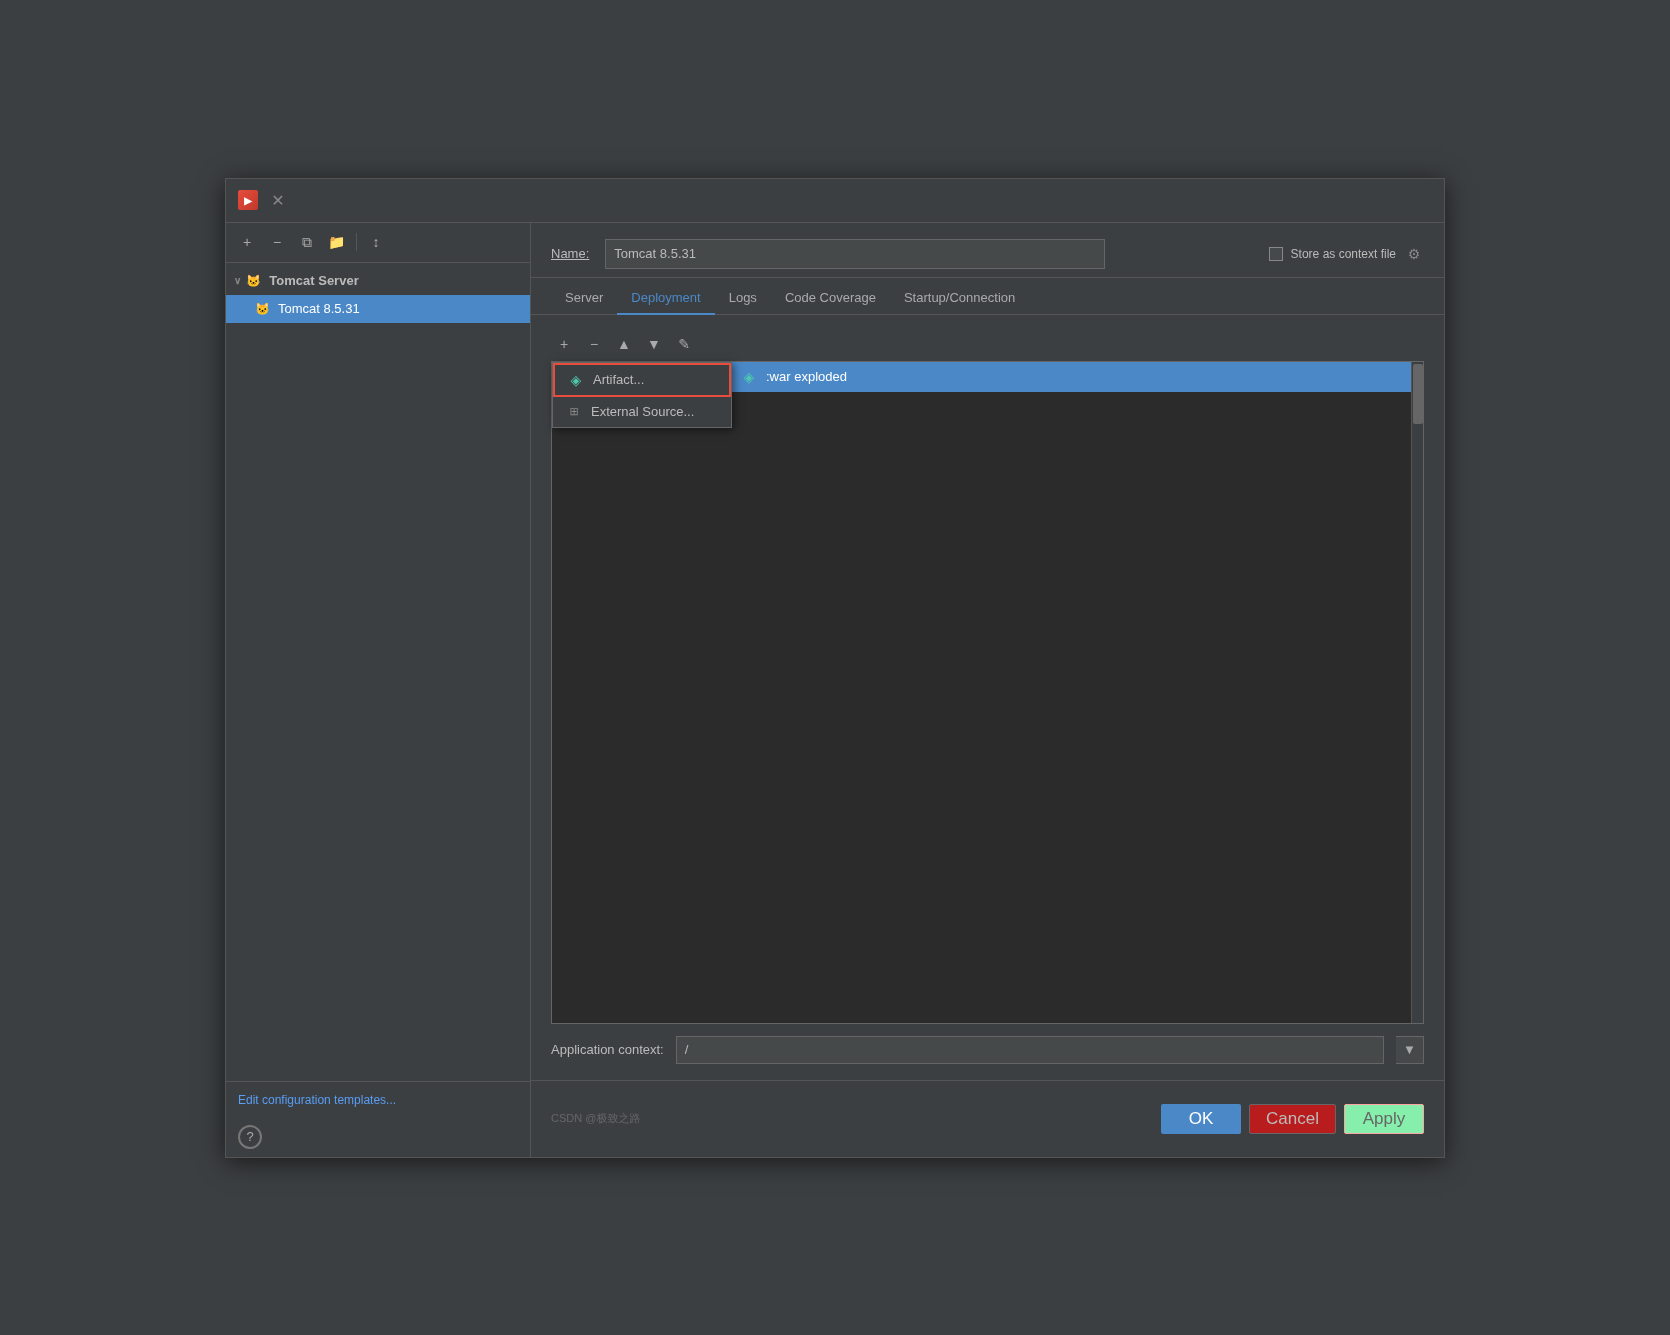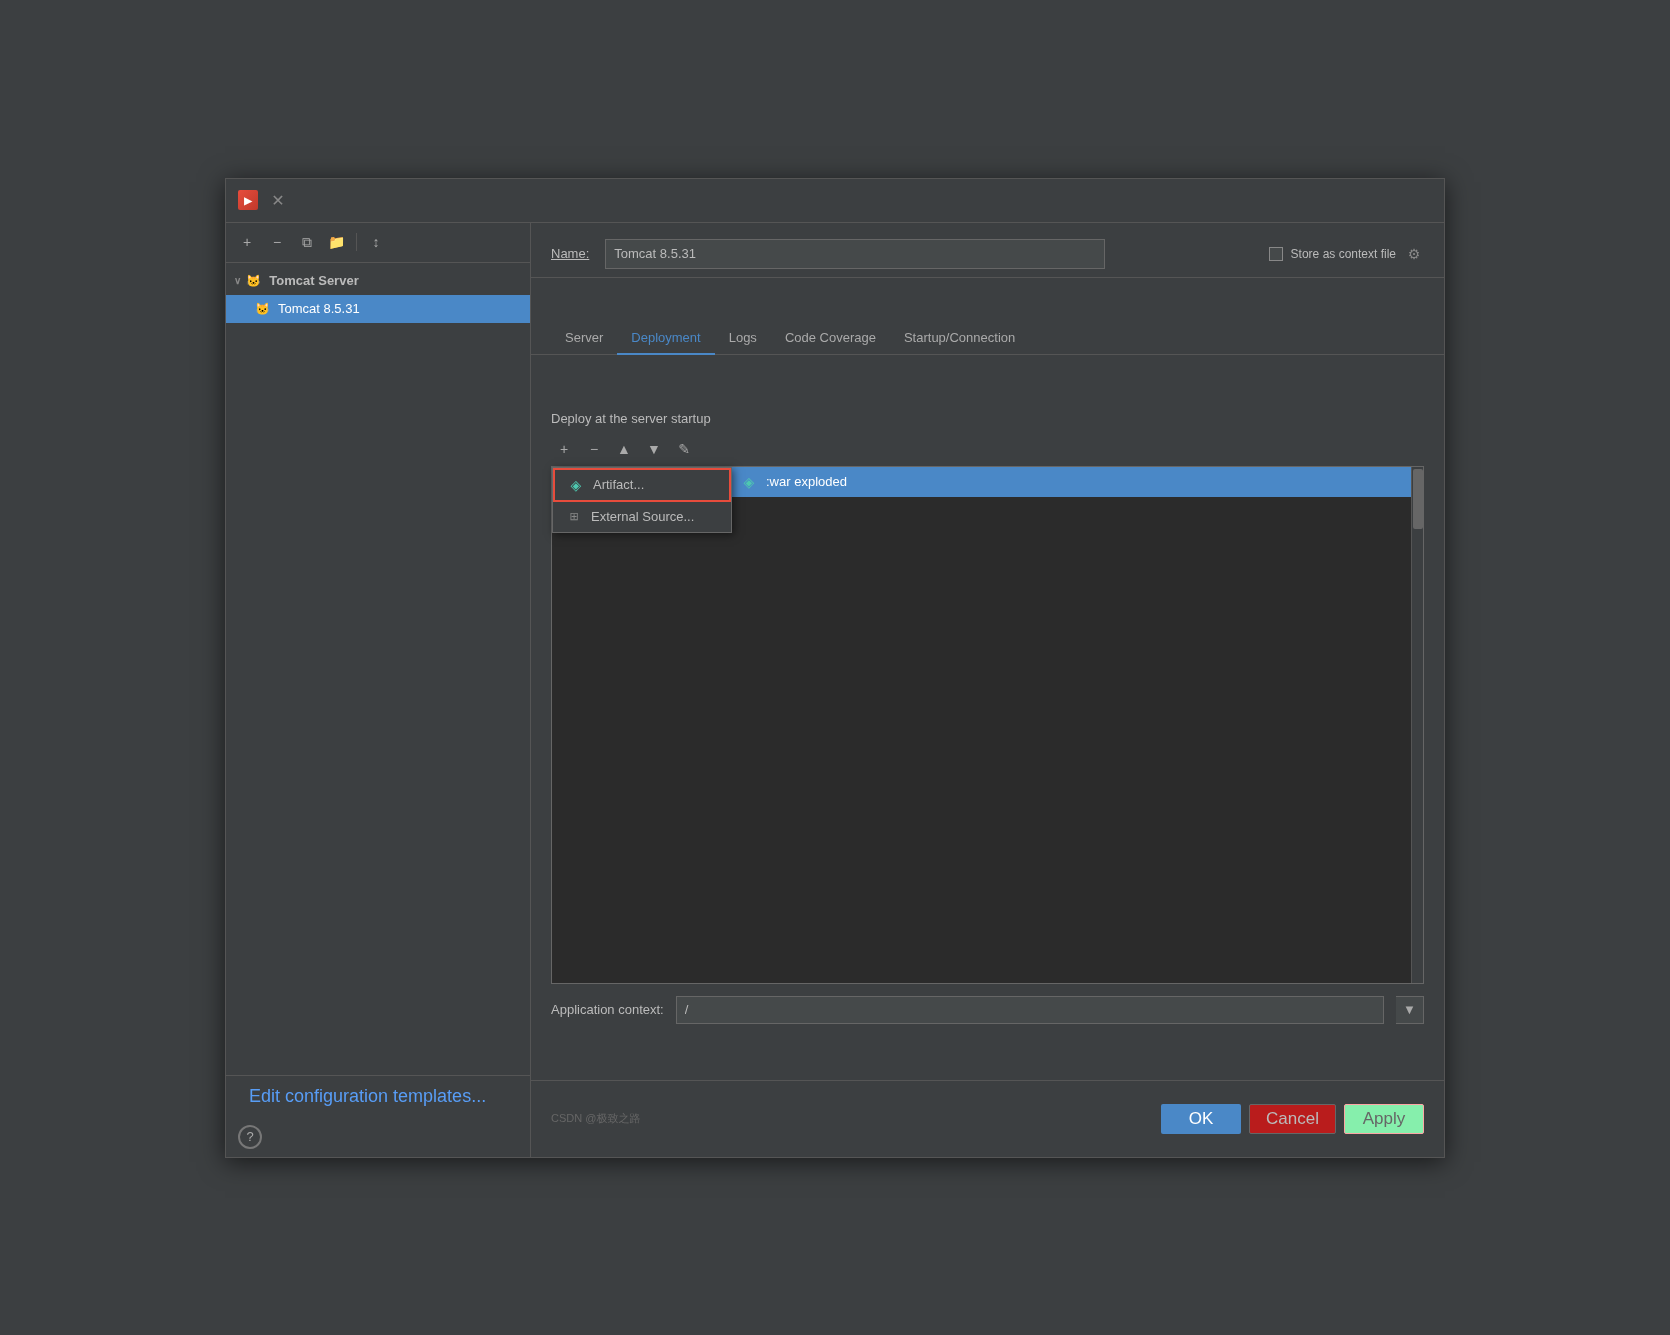--- a/index.html
+++ b/index.html
@@ -144,23 +144,22 @@
       color: #fff;
     }
 
     .left-bottom {
       padding: 10px 12px;
       border-top: 1px solid #555;
     }
     .edit-config-link {
       color: #589df6;
       cursor: pointer;
-      font-size: 18px;
+      font-size: 12px;
       text-decoration: none;
-      margin-left: 11px;
     }
 
     .help-icon-area {
       padding: 8px 12px;
     }
     .help-circle {
       width: 24px;
       height: 24px;
       border-radius: 50%;
       border: 2px solid #777;
@@ -171,21 +170,20 @@
       font-size: 13px;
       cursor: pointer;
     }
 
     
     .right-panel {
       flex: 1;
       display: flex;
       flex-direction: column;
       overflow: hidden;
-      gap: 40px;
     }
     .right-header {
       padding: 16px 20px 8px 20px;
       display: flex;
       align-items: center;
       gap: 16px;
       border-bottom: 1px solid #555;
       flex-shrink: 0;
     }
     .name-label {
@@ -498,21 +496,20 @@
 
       <div class="tabs-bar">
         <div class="tab">Server</div>
         <div class="tab active">Deployment</div>
         <div class="tab">Logs</div>
         <div class="tab">Code Coverage</div>
         <div class="tab">Startup/Connection</div>
       </div>
 
       <div class="tab-content">
-        <div class="section-label">Deploy at the server startup</div>
         <div class="deploy-toolbar">
           <button class="deploy-btn">+</button>
           <button class="deploy-btn">−</button>
           <button class="deploy-btn">▲</button>
           <button class="deploy-btn">▼</button>
           <button class="deploy-btn">✎</button>
         </div>
         <div class="deploy-list-container">
 
           <div class="dropdown-popup">

